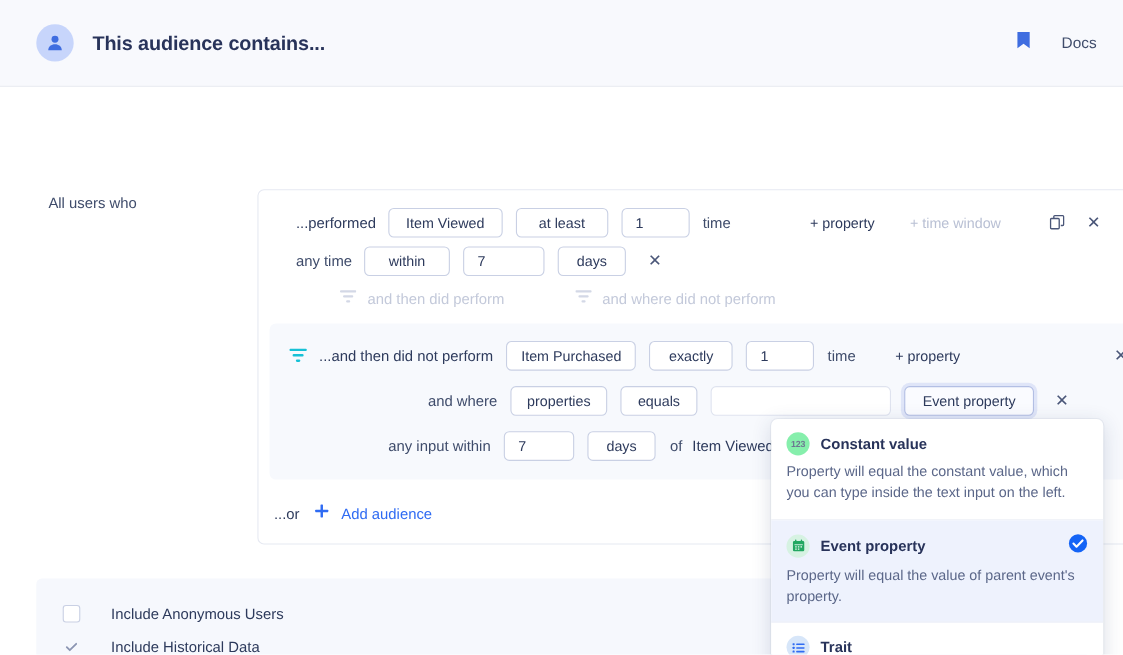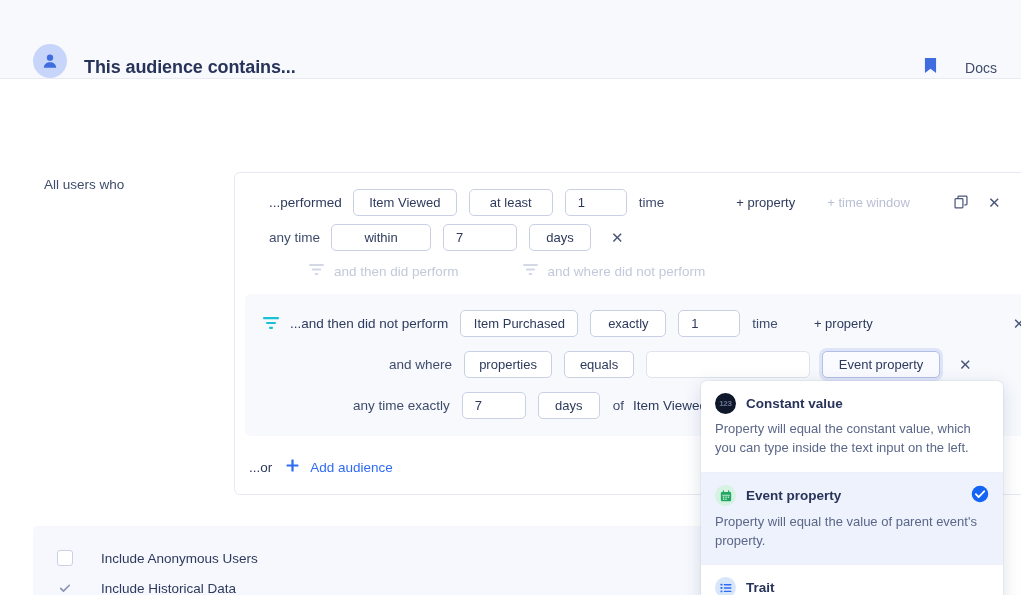--- a/index.html
+++ b/index.html
@@ -10,21 +10,21 @@
     overflow: hidden;
   }
 
   
   .header {
     position: relative;
     height: 79px;
     background: #f8f9fd;
     border-bottom: 1px solid #e8eaf1;
     display: flex;
-    align-items: flex-end;
+    align-items: center;
     padding: 0 24px 0 33px;
   }
   .avatar {
     width: 34px; height: 34px;
     border-radius: 50%;
     background: #c7d5fb;
     display: flex; align-items: center; justify-content: center;
     flex: 0 0 auto;
   }
   .avatar svg { display: block; }
@@ -261,21 +261,21 @@
     gap: 10px;
   }
   .dd-icon {
     width: 21px; height: 21px;
     border-radius: 50%;
     display: flex;
     align-items: center;
     justify-content: center;
     flex: 0 0 auto;
   }
-  .dd-icon.constant { background: #0f172a; }
+  .dd-icon.constant { background: #86efac; }
   .dd-icon.event { background: #d6f2e2; }
   .dd-icon.trait { background: #d7e6f9; }
   .dd-icon-text {
     font-size: 8px;
     font-weight: bold;
     color: #6d7691;
     letter-spacing: -0.2px;
   }
   .dd-title {
     font-size: 13.5px;
@@ -331,21 +331,21 @@
         <svg width="14" height="14" viewBox="0 0 16 16" fill="none" stroke="#4a5678" stroke-width="1.4">
           <rect x="1.2" y="4.2" width="9" height="10.6" rx="1"></rect>
           <path d="M4.6 4.2V2.2c0-.6.4-1 1-1h8.2c.6 0 1 .4 1 1v8.2c0 .6-.4 1-1 1h-2"></path>
         </svg>
       </span>
       <span class="x-close" style="margin-left:20px;">✕</span>
     </div>
 
     <div class="row" style="padding-left:34px; margin-top:5px;">
       <span class="row-label" style="">any time</span>
-      <div class="pill" style="margin-left:11px; width:100px;">within</div>
+      <div class="pill" style="margin-left:11px; width:78px;">within</div>
       <div class="pill num" style="margin-left:12px; width:74px;">7</div>
       <div class="pill" style="margin-left:12px; width:62px;">days</div>
       <span class="x-close" style="margin-left:20px;">✕</span>
     </div>
 
     <div class="sub-actions" style="padding-left:34px;">
       <span class="sub-action" style="margin-left:40px;">
         <span>
           <svg width="15" height="13" viewBox="0 0 16 14" fill="#d3d8e6">
             <rect x="0" y="1" width="16" height="2.1" rx="1"></rect>
@@ -389,21 +389,21 @@
       <div class="row" style="padding-left:18px; margin-top:11px;">
         <span class="row-label" style="margin-left:126px;">and where</span>
         <div class="pill" style="margin-left:12px; width:88px;">properties</div>
         <div class="pill" style="margin-left:12px; width:70px;">equals</div>
         <input class="textinput" style="margin-left: 12px; width: 164px;" placeholder="">
         <div class="pill focused" style="margin-left:12px; width:118px;">Event property</div>
         <span class="x-close" style="margin-left:19px;">✕</span>
       </div>
 
       <div class="row" style="padding-left:18px; margin-top:11px;">
-        <span class="row-label" style="margin-left:90px;">any time exactly</span>
+        <span class="row-label" style="margin-left:90px;">any input within</span>
         <div class="pill num" style="margin-left:12px; width:64px;">7</div>
         <div class="pill" style="margin-left:12px; width:62px;">days</div>
         <span class="row-label" style="margin-left:13px;">of</span>
         <span class="row-label bold" style="margin-left:9px;">Item Viewed</span>
       </div>
 
     </div>
 
     <div class="or-row">
       <span class="or-text">...or</span>

